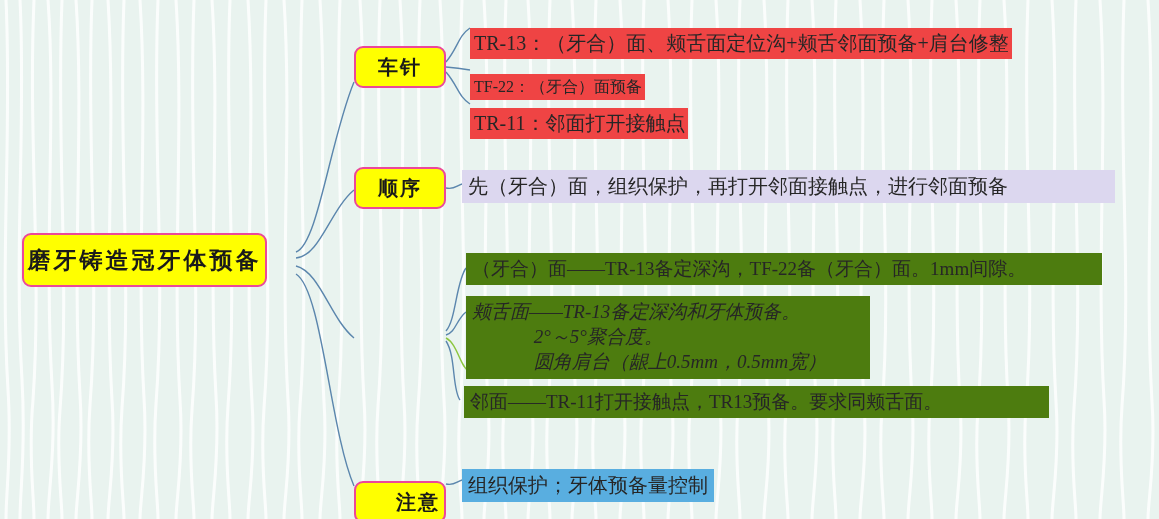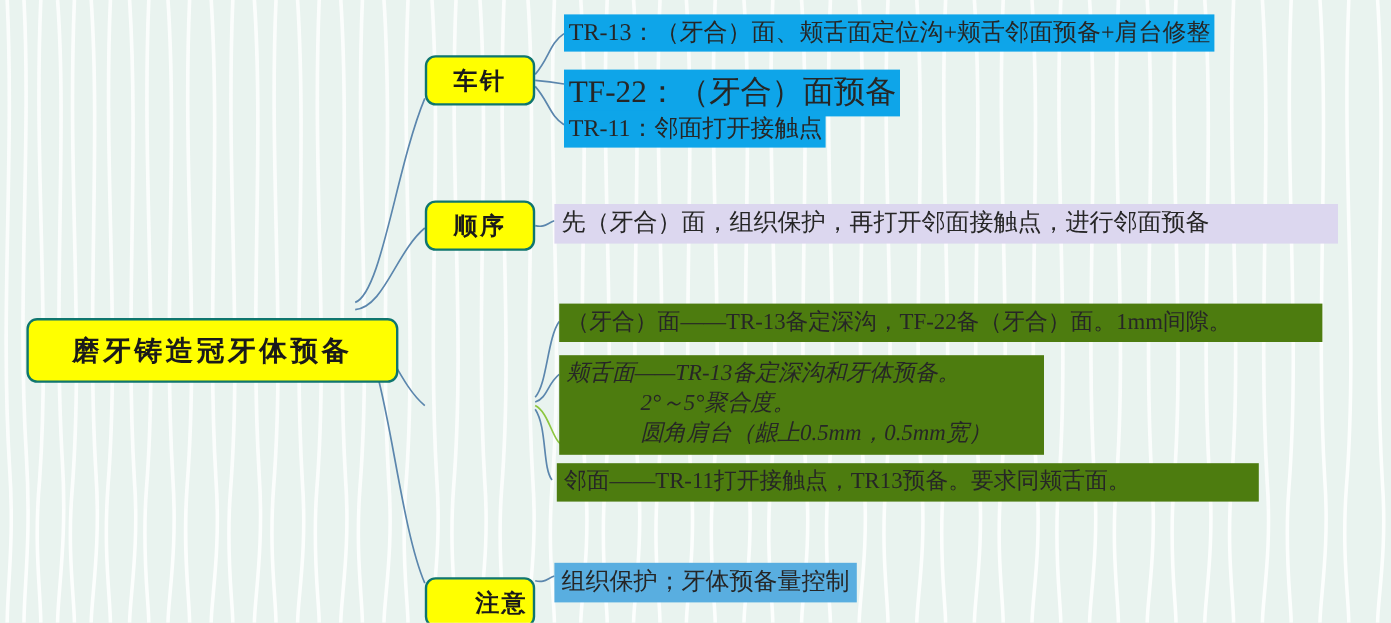--- a/index.html
+++ b/index.html
@@ -41,39 +41,38 @@
 
   .node {
     position: absolute;
     z-index: 3;
     box-sizing: border-box;
   }
 
   
   .ybox {
     background: #ffff00;
-    border: 2px solid #0f766e;
+    border: 2px solid #ec4899;
     border-radius: 9px;
     display: flex;
     align-items: center;
     justify-content: center;
     color: #1a1a1a;
     font-weight: bold;
     letter-spacing: 2px;
     white-space: nowrap;
   }
 
   #root-node {
     left: 22px;
     top: 233px;
-    width: 310px;
+    width: 245px;
     height: 54px;
     font-size: 23px;
     letter-spacing: 3px;
-    margin-top: 32px;
   }
 
   .branch-label {
     width: 92px;
     height: 42px;
     font-size: 20px;
   }
 
   #branch-chezhen { left: 354px; top: 46px; }
   #branch-shunxu  { left: 354px; top: 167px; }
@@ -83,34 +82,34 @@
   
   .hl {
     position: absolute;
     z-index: 3;
     color: #262626;
     white-space: pre;
     box-sizing: border-box;
     line-height: 1.32;
   }
 
-  .hl-cyan   { background: #0ea5e9; }
+  .hl-cyan   { background: #ef4444; margin-top: 16px; }
   .hl-lav    { background: #dcd7ef; }
   .hl-steel  { background: #4d7c0f; }
   .hl-blue   { background: #59aee0; }
 
   
   #txt-tr13 {
     left: 470px; top: 12px;
     font-size: 20px;
     padding: 2px 3px 3px 4px;
   }
   #txt-tf22 {
     left: 470px; top: 58px;
-    font-size: 26px;
+    font-size: 16px;
     padding: 2px 3px 3px 4px;
   }
   #txt-tr11 {
     left: 470px; top: 92px;
     font-size: 20px;
     padding: 2px 3px 3px 4px;
   }
 
   
   #txt-shunxu {

